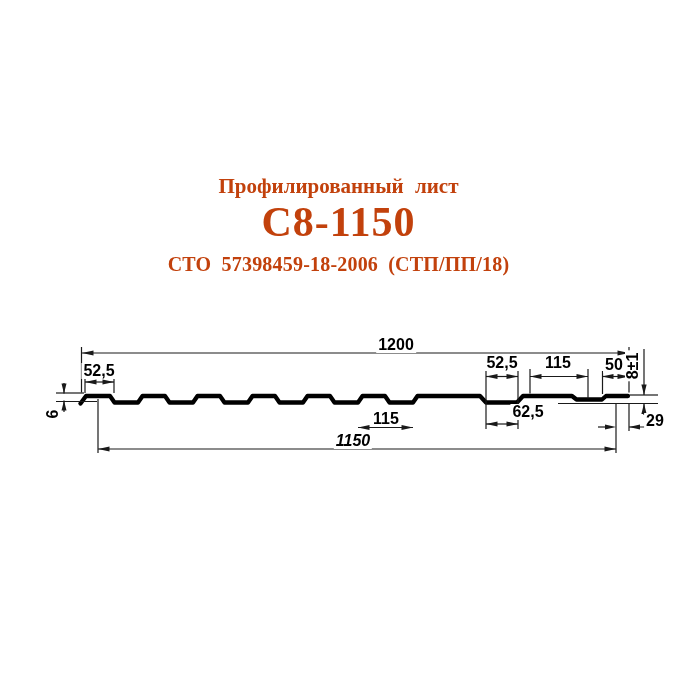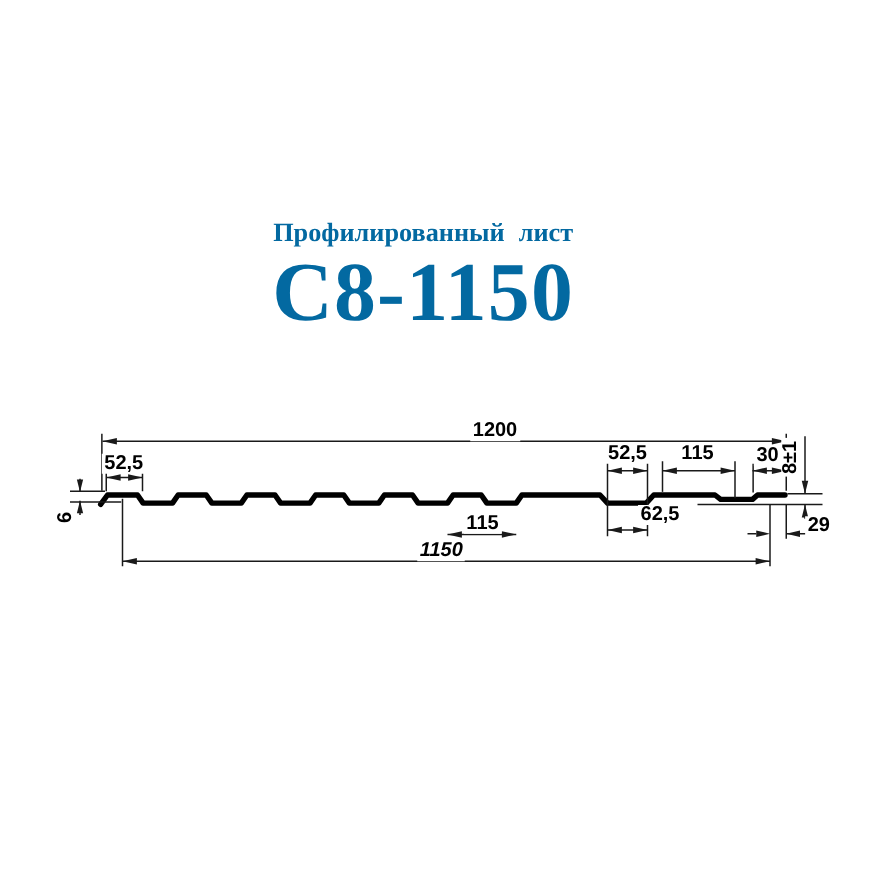--- a/index.html
+++ b/index.html
@@ -1,40 +1,41 @@
 <!DOCTYPE html>
 <html><head>
 <meta charset="utf-8">
 <style>
   html,body{margin:0;padding:0;background:#fff;}
   #page{position:relative;width:700px;height:700px;background:#fff;overflow:hidden;
         font-family:"Liberation Sans",sans-serif;}
-  .title-line{position:absolute;left:0;width:677px;text-align:center;color:#0369a1;
+  .title-line{position:absolute;left:0;width:677px;text-align:center;color:#c2410c;
               font-family:"Liberation Serif",serif;font-weight:bold;line-height:1;}
   #title-1{top:176px;font-size:21px;word-spacing:6px;}
-  #title-2{top:201px;font-size:67px;letter-spacing:1px;}
+  #title-2{top:201px;font-size:42px;letter-spacing:1px;}
   #title-3{top:254px;font-size:20px;word-spacing:5px;letter-spacing:.2px;}
   #drawing-svg{position:absolute;left:0;top:0;}
   .dim-label{position:absolute;transform:translate(-50%,-50%);background:#fff;
              color:#000;font-weight:bold;font-size:16px;line-height:1;
              padding:0 2px;white-space:nowrap;}
   .dim-label.rot{transform:translate(-50%,-50%) rotate(-90deg);}
   .thin{stroke:#1a1a1a;stroke-width:1.2;fill:none;}
   .dim{stroke:#1a1a1a;stroke-width:1.2;fill:none;
        marker-start:url(#ah);marker-end:url(#ah);}
   .arr{fill:#1a1a1a;stroke:none;}
   #sheet{stroke:#000;stroke-width:4.3;fill:none;stroke-linejoin:round;stroke-linecap:round;}
 </style>
 </head>
 <body>
 
 <div id="page">
 
   <div id="title-1" class="title-line">Профилированный лист</div>
   <div id="title-2" class="title-line">С8-1150</div>
+  <div id="title-3" class="title-line">СТО 57398459-18-2006 (СТП/ПП/18)</div>
 
   <svg id="drawing-svg" width="700" height="700" viewBox="0 0 700 700">
     <defs>
       <marker id="ah" markerUnits="userSpaceOnUse" markerWidth="14" markerHeight="8" refX="13" refY="4" orient="auto-start-reverse">
         <path d="M13,4 L1.5,1.4 L1.5,6.6 Z" fill="#1a1a1a"></path>
       </marker>
     </defs>
 
     <path id="sheet" d="M 80.5,403.5 L 86,396 L 110,396 L 114.5,402.5 L 138,402.5 L 142.5,396
          L 165,396 L 169.5,402.5 L 193,402.5 L 197.5,396 L 220,396 L 224.5,402.5
@@ -87,20 +88,20 @@
       <polygon class="arr" points="64,393.5 61.5,383.5 66.5,383.5"></polygon>
       <polygon class="arr" points="64,400.5 61.5,410.5 66.5,410.5"></polygon>
     </g>
   </svg>
 
   <div class="dim-label" style="left:354px;top:345px;margin-left:42px;">1200</div>
   <div class="dim-label" style="left:353px;top:441px;font-style:italic;">1150</div>
   <div class="dim-label" style="left:99px;top:371px;">52,5</div>
   <div class="dim-label" style="left:502px;top:363px;">52,5</div>
   <div class="dim-label" style="left:558px;top:363px;">115</div>
-  <div class="dim-label" style="left:614px;top:365px;">30</div>
+  <div class="dim-label" style="left:614px;top:365px;">50</div>
   <div class="dim-label rot" style="left:633px;top:366px;">8±1</div>
   <div class="dim-label" style="left:500px;top:412px;margin-left:28px;">62,5</div>
   <div class="dim-label" style="left:386px;top:419px;">115</div>
   <div class="dim-label" style="left:655px;top:421px;">29</div>
   <div class="dim-label rot" style="left:53px;top:414px;">6</div>
 
 </div>
 
 </body></html>

